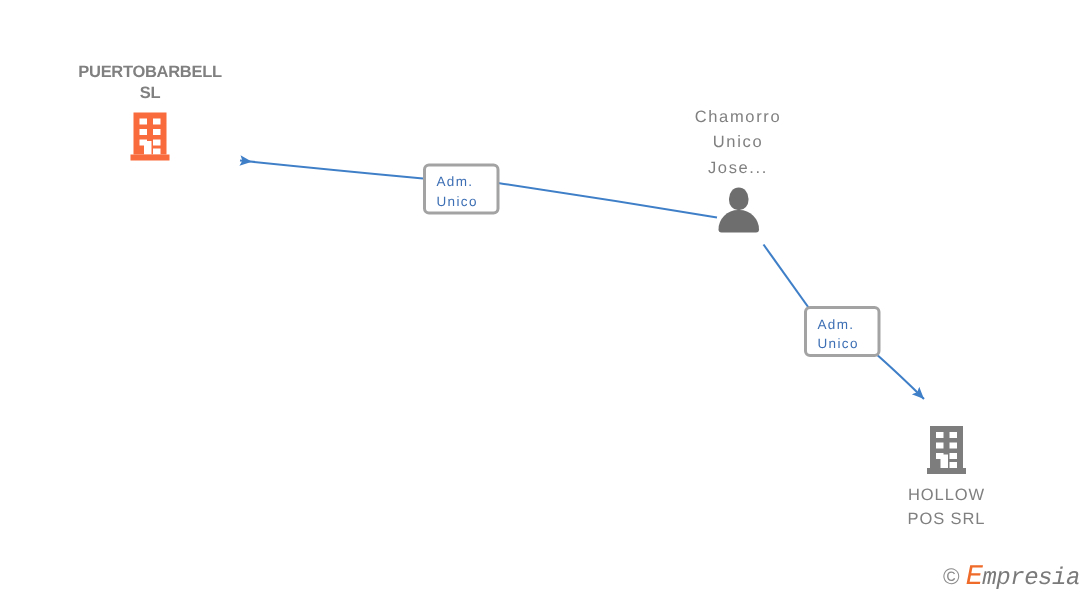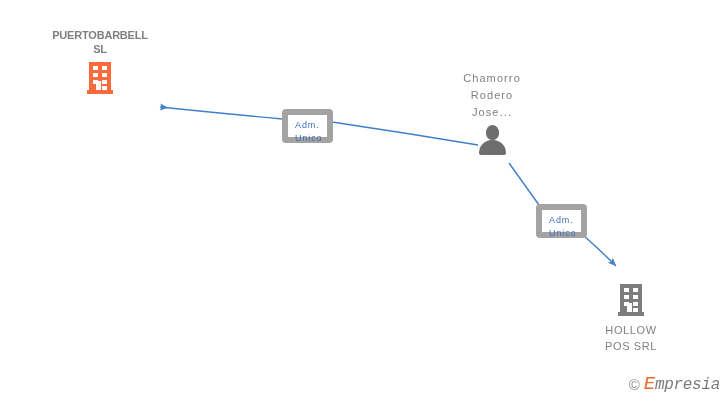--- a/index.html
+++ b/index.html
@@ -114,21 +114,21 @@
     height: 15px;
     background: #6e6e6e;
     border-radius: 13px 13px 2px 2px;
   }
 
   
   .edge-label {
     position: absolute;
     box-sizing: border-box;
     background: #ffffff;
-    border: 6px solid #a3a3a3;
+    border: 2px solid #a3a3a3;
     border-radius: 4px;
     color: #3d6fb4;
     font-size: 9px;
     line-height: 13px;
     letter-spacing: 0.9px;
     text-align: left;
     padding: 4px 0 4px 7px;
     white-space: pre-line;
   }
 
@@ -176,40 +176,40 @@
 
     <path d="M478,145 Q406,133 332,122" fill="none" stroke="#3f7fc8" stroke-width="1.4"></path>
 
     <path d="M282,119 Q218,113 160,107" fill="none" stroke="#3f7fc8" stroke-width="1.4" marker-end="url(#arrowL)"></path>
 
     <path d="M509,163 Q524,184 539,205" fill="none" stroke="#3f7fc8" stroke-width="1.4"></path>
 
     <path d="M583,235 Q601,251 616,266" fill="none" stroke="#3f7fc8" stroke-width="1.4" marker-end="url(#arrowR)"></path>
   </svg>
 
-  <div class="node" style="left:32px; top:28px; width:136px;">
+  <div class="node" style="left:32px; top:41px; width:136px;">
     <div class="node-label bold">PUERTOBARBELL
 SL</div>
     <div class="bld" style="color:#f96a3c; margin-top:6px;">
       <div class="bld-body"></div>
       <div class="win" style="left:6px;  top:4px;"></div>
       <div class="win" style="left:15px; top:4px;"></div>
       <div class="win" style="left:6px;  top:11px;"></div>
       <div class="win" style="left:15px; top:11px;"></div>
       <div class="win" style="left:6px;  top:18px;"></div>
       <div class="win" style="left:15px; top:18px;"></div>
       <div class="door" style="left:9px; top:19px; width:5px; height:9px;"></div>
       <div class="win" style="left:15px; top:24px;"></div>
       <div class="bld-base"></div>
     </div>
   </div>
 
   <div class="node" style="left:432px; top:70px; width:120px;">
     <div class="node-label person">Chamorro
-Rodero
+Unico
 Jose...</div>
     <div class="person-icon" style="margin-top:4px;">
       <div class="person-head"></div>
       <div class="person-body"></div>
     </div>
   </div>
 
   <div class="node" style="left:571px; top:284px; width:120px;">
     <div class="bld" style="color:#7d7d7d;">
       <div class="bld-body"></div>

